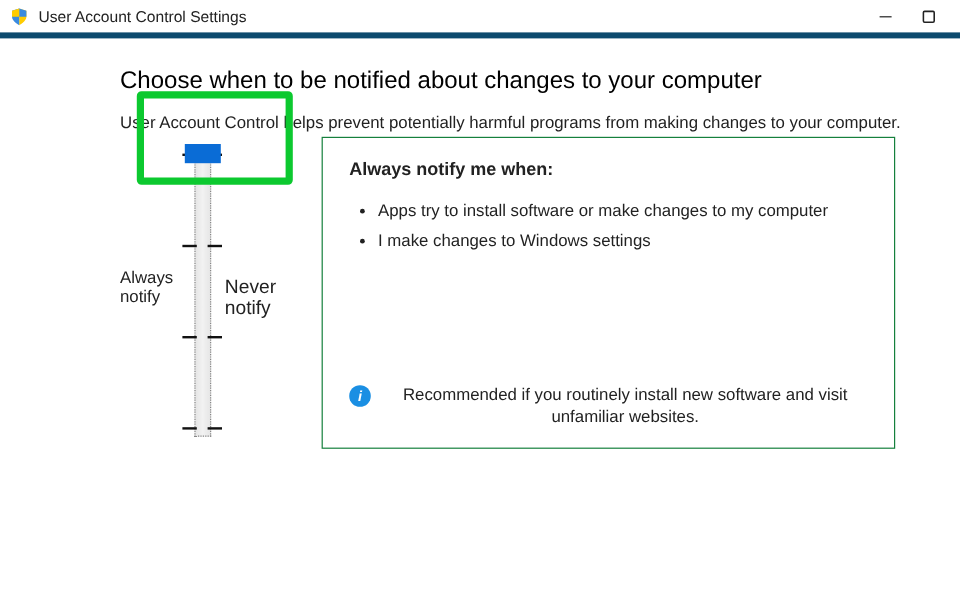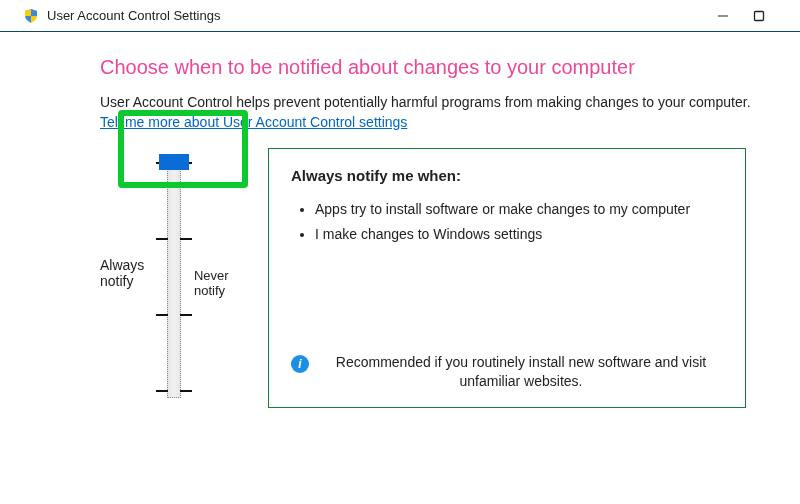--- a/index.html
+++ b/index.html
@@ -10,43 +10,43 @@
     font-family: "Segoe UI", Arial, sans-serif;
     font-size: 14px;
     color: #222;
     background: #fff;
     overflow: hidden;
   }
   .titlebar {
     display: flex;
     align-items: center;
     height: 32px;
-    padding: 0 23px;
-    border-bottom: 1px solid #0c4a6e;
+    padding: 0 8px;
+    border-bottom: 5px solid #0c4a6e;
   }
   .titlebar .shield {
     width: 16px; height: 16px;
     margin-right: 8px;
   }
   .titlebar .title {
     flex: 1;
     font-size: 13px;
   }
   .winbtn {
     width: 36px; height: 28px;
     display: flex; align-items: center; justify-content: center;
     font-size: 14px;
     color: #333;
   }
   .content {
     padding: 24px 44px 0 100px;
   }
   .heading {
     font-size: 20px;
-    color: #ec4899;
+    color: #000000;
     margin: 0 0 14px 0;
     font-weight: 400;
   }
   .desc {
     font-size: 14px;
     line-height: 1.35;
     margin: 0 0 2px 0;
   }
   .link {
     color: #0067c0;
@@ -60,21 +60,21 @@
     align-items: flex-start;
     gap: 28px;
   }
   .slider-col {
     width: 140px;
     display: flex;
     flex-direction: row;
     align-items: center;
   }
   .slider-label-top { font-size: 14px; margin-bottom: 8px; }
-  .slider-label-bot { font-size: 13px; margin-top: 12px; }
+  .slider-label-bot { font-size: 16px; margin-top: 12px; }
   .slider-wrap {
     position: relative;
     width: 60px;
     height: 258px;
     display:flex;
     align-items:center;
     justify-content:center;
   }
   .slider-track {
     position: absolute;
@@ -146,21 +146,20 @@
   <div class="winbtn">
     <svg width="12" height="12" viewBox="0 0 12 12">
         <rect x="1.5" y="1.5" width="9" height="9" fill="none" stroke="#222" stroke-width="1.3" rx="1"></rect>
       </svg>
   </div>
 </div>
 
 <div class="content">
   <h1 class="heading">Choose when to be notified about changes to your computer</h1>
   <div class="desc">User Account Control helps prevent potentially harmful programs from making changes to your computer.</div>
-  <a class="link">Tell me more about User Account Control settings</a>
 
   <div class="main-row">
     <div class="slider-col">
       <div class="slider-label-top">Always notify</div>
       <div class="slider-wrap">
         <div class="slider-track"></div>
         <div class="ticks">
           <span class="lt" style="top:14px; left:2px;"></span>
             <span class="rt" style="top:14px; right:2px;"></span>
           <span class="lt" style="top:90px; left:2px;"></span>

